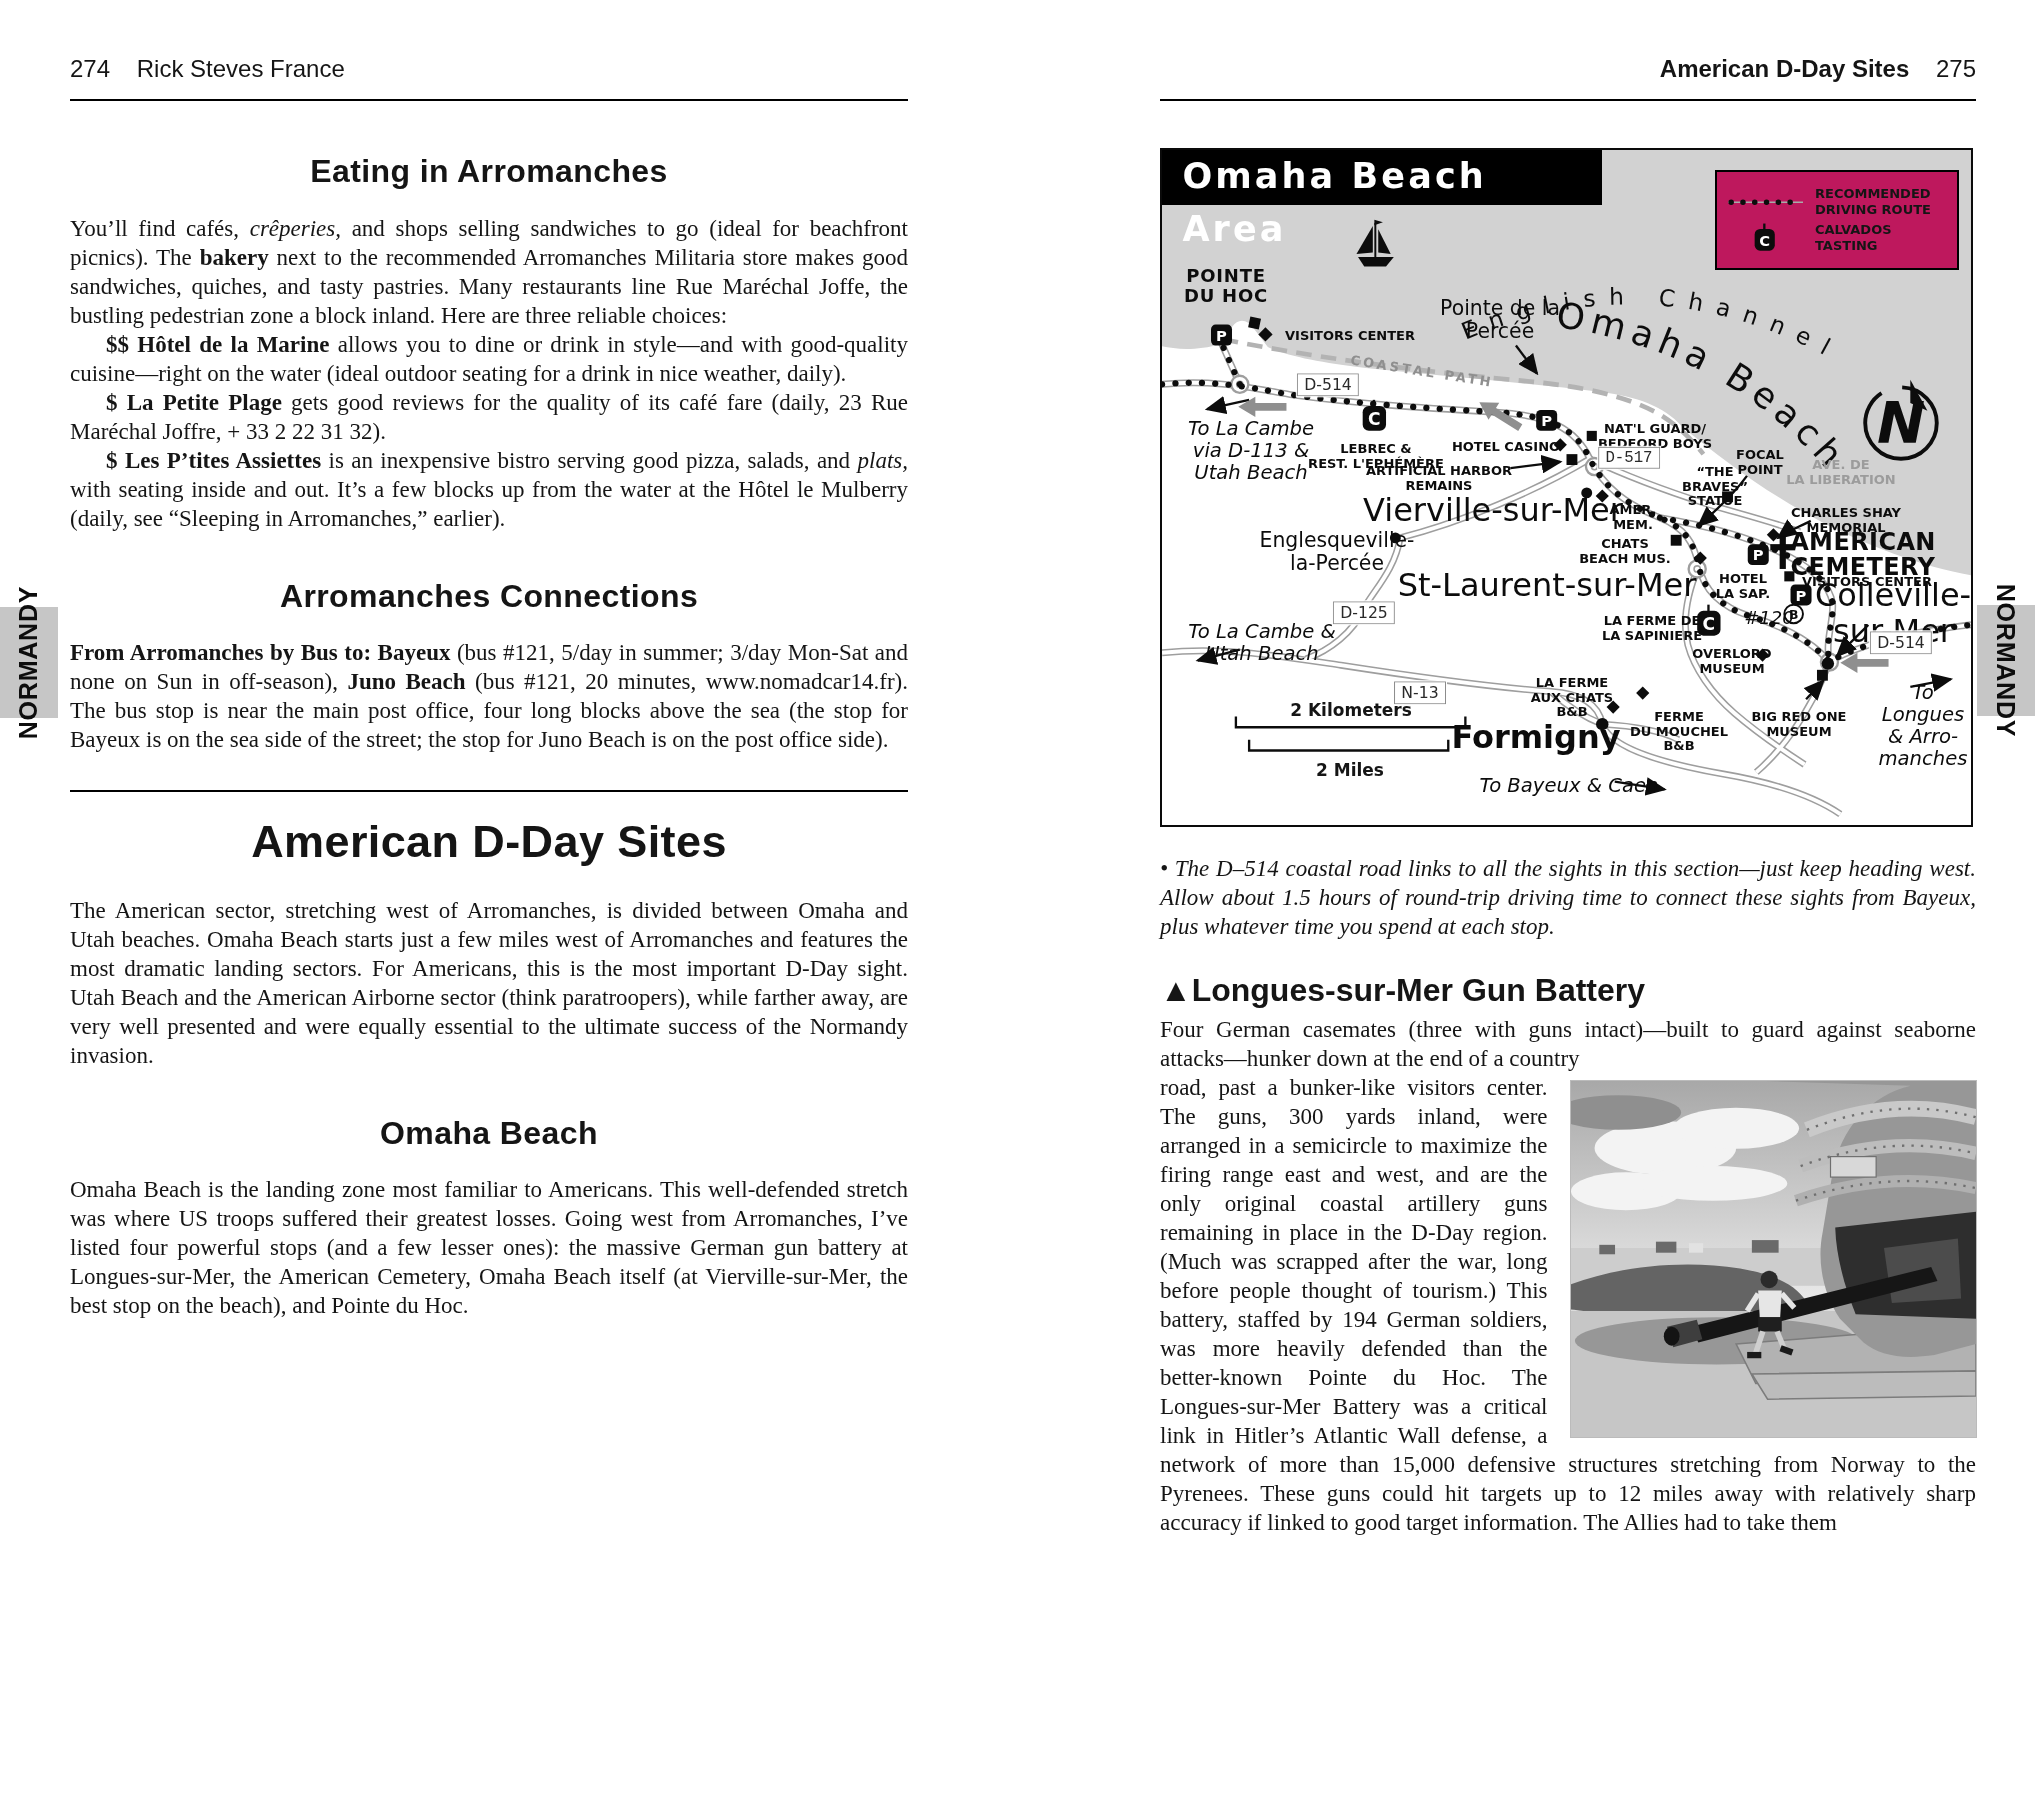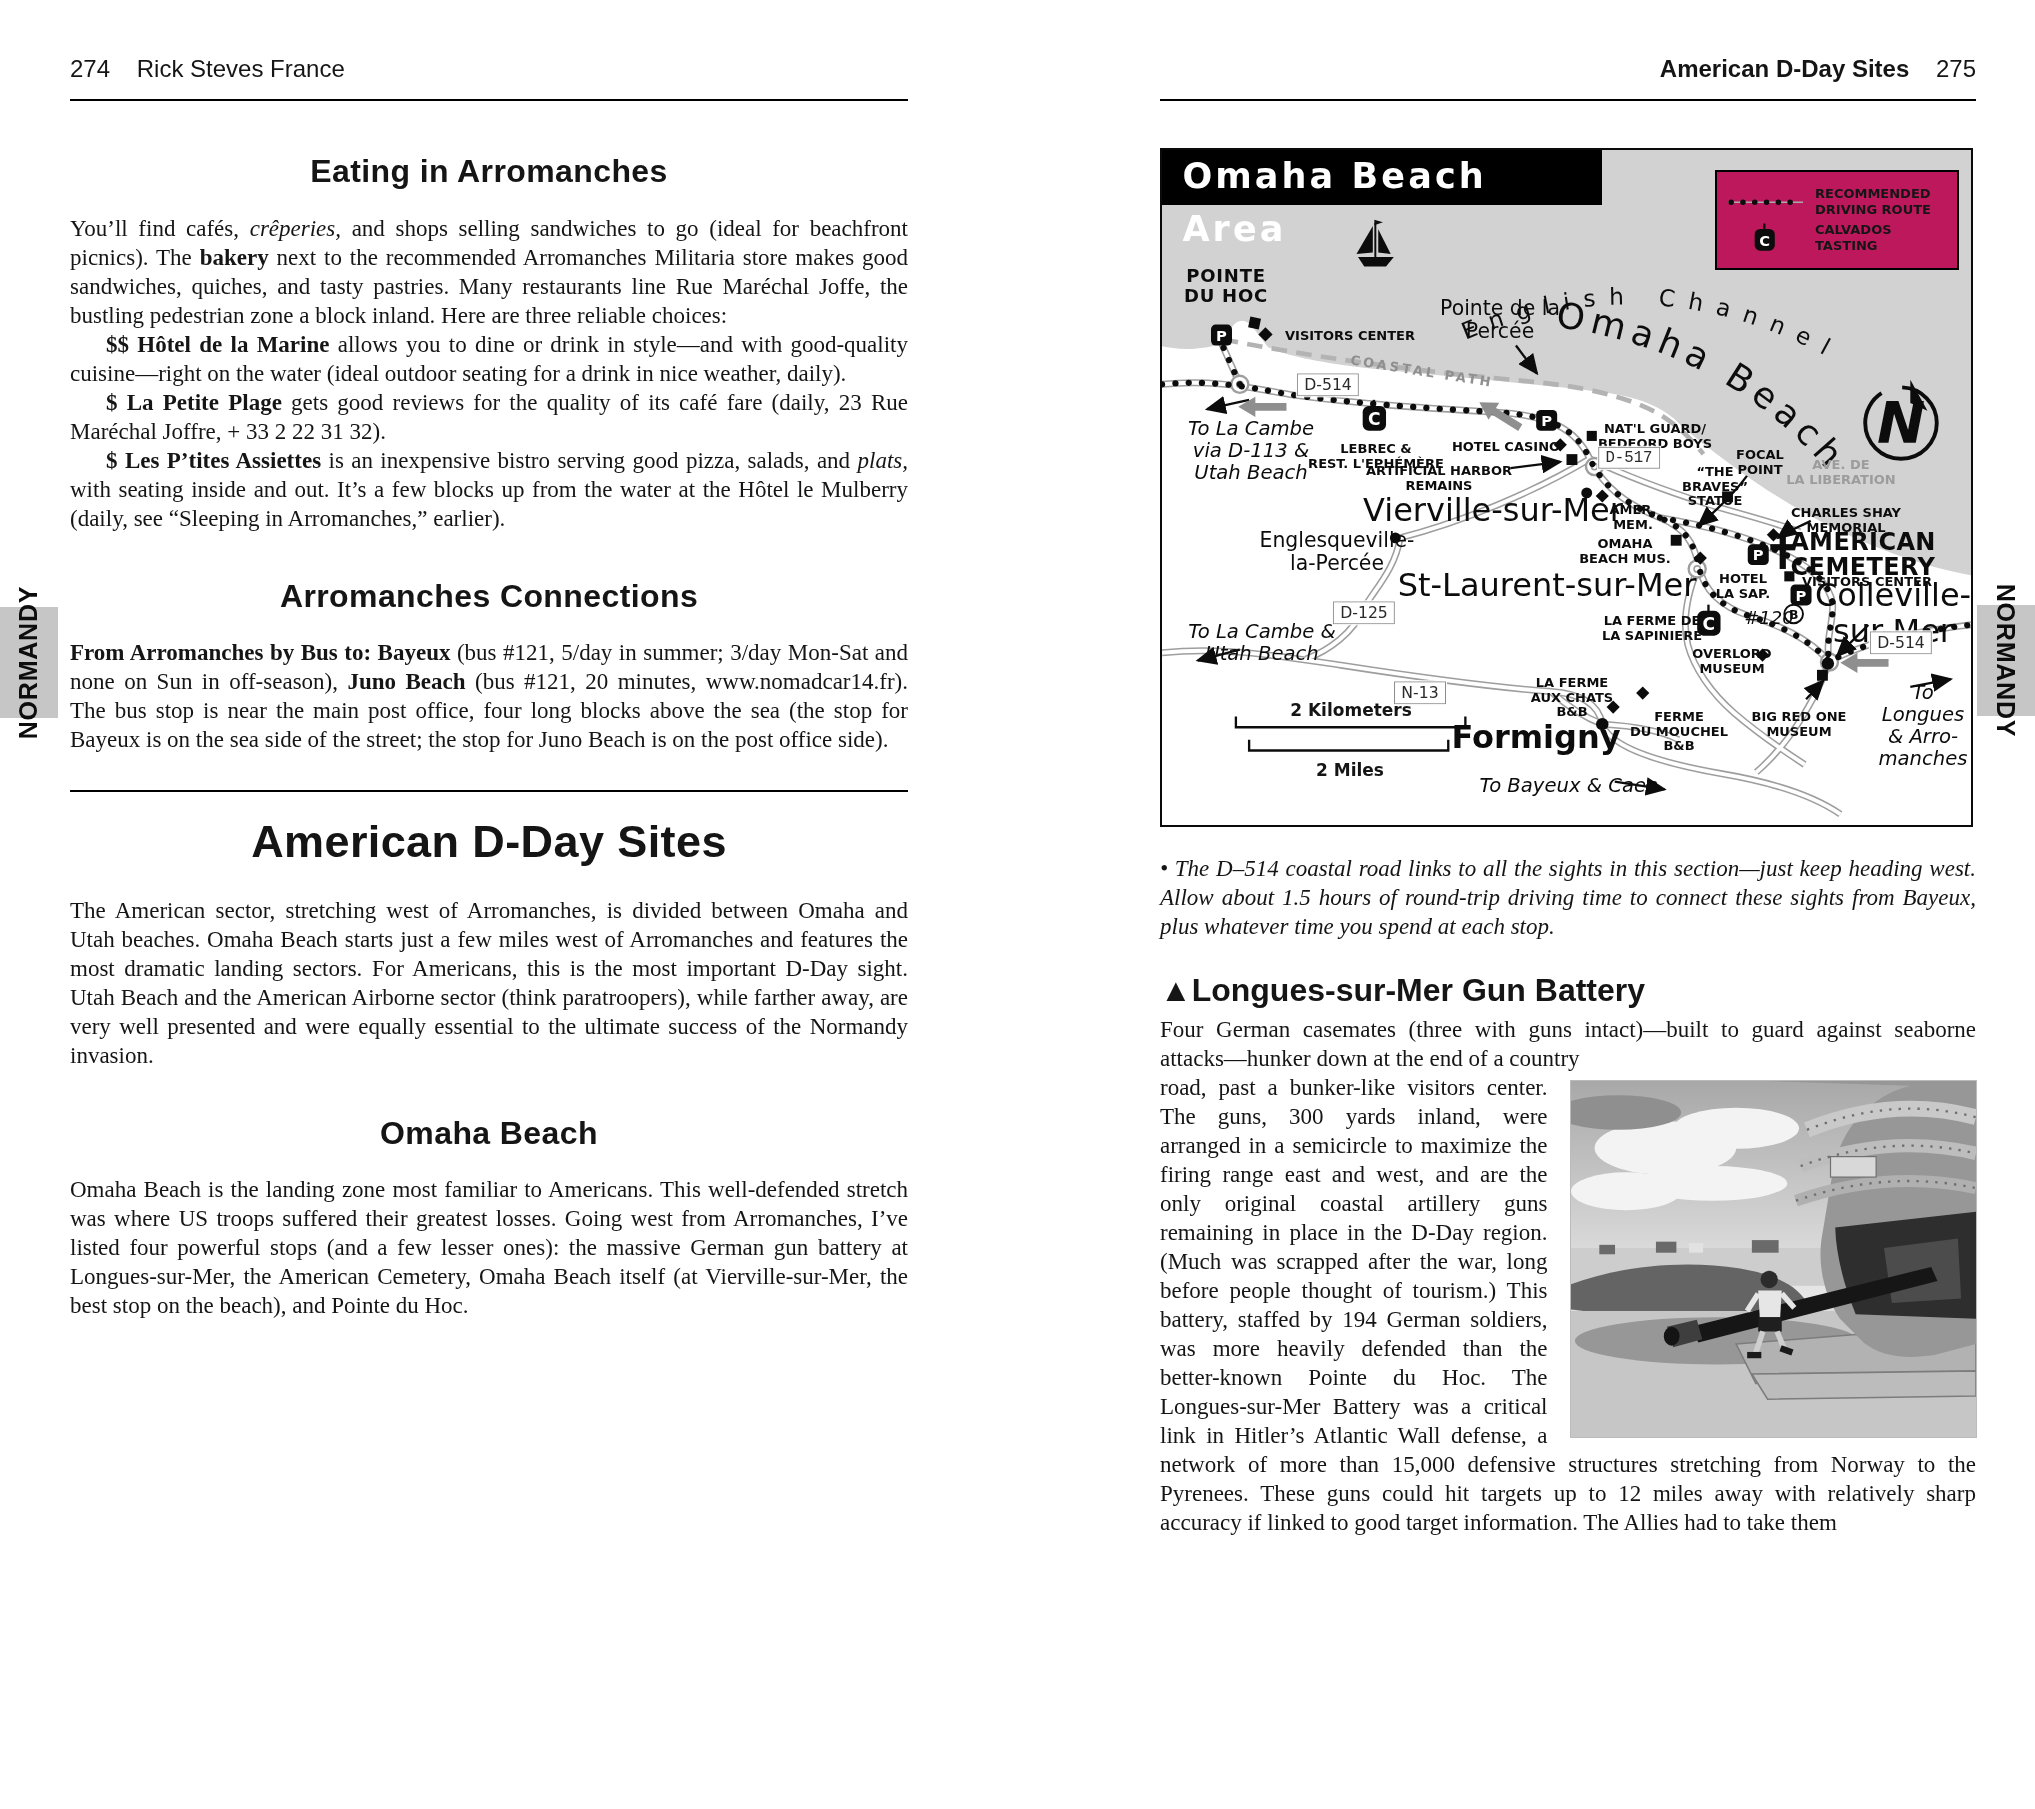--- a/index.html
+++ b/index.html
@@ -319,21 +319,21 @@
 STATUE</div>
         <div class="mlab poi" style="left: 598px; top: 313px;">FOCAL
 POINT</div>
         <div class="mlab poi gray-lt" style="left: 679px; top: 323px;">AVE. DE
 LA LIBERATION</div>
         <div class="mlab poi" style="left: 684px; top: 371px;">CHARLES SHAY
 MEMORIAL</div>
         <div class="mlab cem" style="left: 701px; top: 405px;">AMERICAN
 CEMETERY</div>
         <div class="mlab poi" style="left: 705px; top: 432px;">VISITORS CENTER</div>
-        <div class="mlab poi" style="left: 463px; top: 402px;">OMAHA
+        <div class="mlab poi" style="left: 463px; top: 402px;">CHATS
 BEACH MUS.</div>
         <div class="mlab town" style="left: 385px; top: 435px;">St-Laurent-sur-Mer</div>
         <div class="mlab poi" style="left: 581px; top: 437px;">HOTEL
 LA SAP.</div>
         <div class="mlab poi" style="left: 490px; top: 479px;">LA FERME DE
 LA SAPINIERE</div>
         <div class="mlab poi" style="left: 570px; top: 512px;">OVERLORD
 MUSEUM</div>
         <div class="mlab town" style="left: 731px; top: 463px;">Colleville-
 sur-Mer</div>

